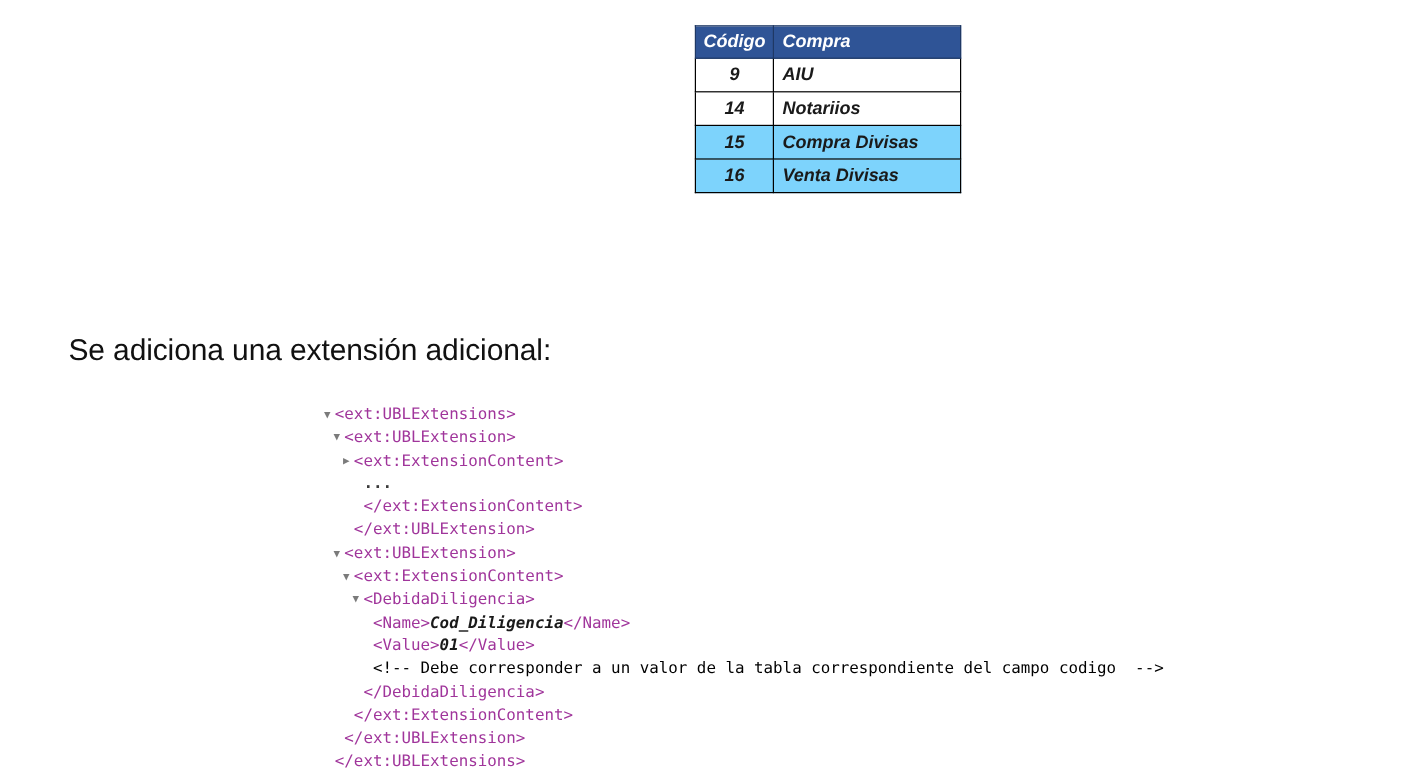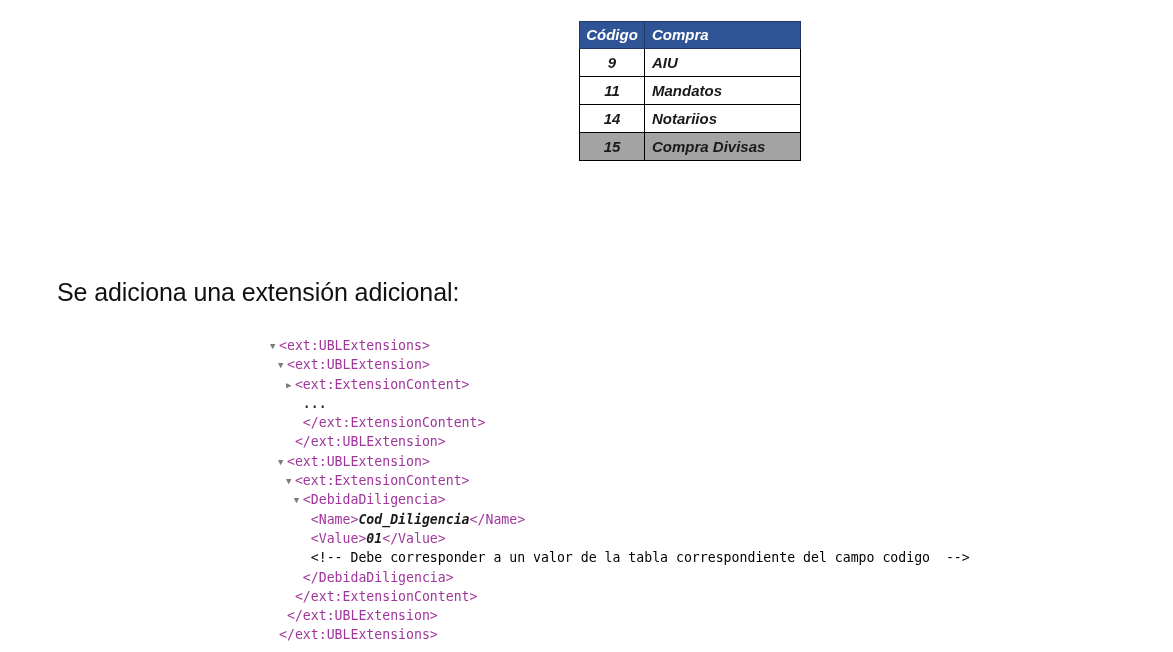--- a/index.html
+++ b/index.html
@@ -53,21 +53,21 @@
   .code-table td.d-code {
     text-align: center;
     color: #1a1a1a;
   }
   .code-table td.d-val {
     text-align: left;
     padding-left: 7px;
     color: #1a1a1a;
   }
   .code-table tr.row-green td {
-    background: #a3a3a3;
+    background: #7dd3fc;
   }
 
   
   .lead-text {
     position: absolute;
     left: 57px;
     top: 278px;
     font-family: "Liberation Sans", sans-serif;
     font-size: 25px;
     color: #111111;
@@ -126,29 +126,29 @@
       <th class="h-code">Código</th>
       <th class="h-val">Compra</th>
     </tr>
   </thead>
   <tbody id="table-body">
       <tr class="">
         <td class="d-code">9</td>
         <td class="d-val">AIU</td>
       </tr>
       <tr class="">
-        <td class="d-code">11</td>
-        <td class="d-val">Mandatos</td>
-      </tr>
-      <tr class="">
         <td class="d-code">14</td>
         <td class="d-val">Notariios</td>
       </tr>
       <tr class="row-green">
         <td class="d-code">15</td>
         <td class="d-val">Compra Divisas</td>
+      </tr>
+      <tr class="row-green">
+        <td class="d-code">16</td>
+        <td class="d-val">Venta Divisas</td>
       </tr>
     </tbody>
 </table>
 
 <div class="lead-text">Se adiciona una extensión adicional:</div>
 
 <div class="xml-block" id="xml-block"><div class="xml-line"><span></span><span class="tw">▼</span><span class="tag">&lt;ext:UBLExtensions&gt;</span></div><div class="xml-line"><span> </span><span class="tw">▼</span><span class="tag">&lt;ext:UBLExtension&gt;</span></div><div class="xml-line"><span>  </span><span class="tw">▶</span><span class="tag">&lt;ext:ExtensionContent&gt;</span></div><div class="xml-line"><span>   </span><span class="tw"> </span><span class="dots">...</span></div><div class="xml-line"><span>   </span><span class="tw"> </span><span class="tag">&lt;/ext:ExtensionContent&gt;</span></div><div class="xml-line"><span>  </span><span class="tw"> </span><span class="tag">&lt;/ext:UBLExtension&gt;</span></div><div class="xml-line"><span> </span><span class="tw">▼</span><span class="tag">&lt;ext:UBLExtension&gt;</span></div><div class="xml-line"><span>  </span><span class="tw">▼</span><span class="tag">&lt;ext:ExtensionContent&gt;</span></div><div class="xml-line"><span>   </span><span class="tw">▼</span><span class="tag">&lt;DebidaDiligencia&gt;</span></div><div class="xml-line"><span>    </span><span class="tw"> </span><span class="tag">&lt;Name&gt;</span><span class="txt">Cod_Diligencia</span><span class="tag">&lt;/Name&gt;</span></div><div class="xml-line"><span>    </span><span class="tw"> </span><span class="tag">&lt;Value&gt;</span><span class="txt">01</span><span class="tag">&lt;/Value&gt;</span></div><div class="xml-line"><span>    </span><span class="tw"> </span><span class="comment">&lt;!-- Debe corresponder a un valor de la tabla correspondiente del campo codigo  --&gt;</span></div><div class="xml-line"><span>   </span><span class="tw"> </span><span class="tag">&lt;/DebidaDiligencia&gt;</span></div><div class="xml-line"><span>  </span><span class="tw"> </span><span class="tag">&lt;/ext:ExtensionContent&gt;</span></div><div class="xml-line"><span> </span><span class="tw"> </span><span class="tag">&lt;/ext:UBLExtension&gt;</span></div><div class="xml-line"><span></span><span class="tw"> </span><span class="tag">&lt;/ext:UBLExtensions&gt;</span></div></div>
 
 </body></html>

